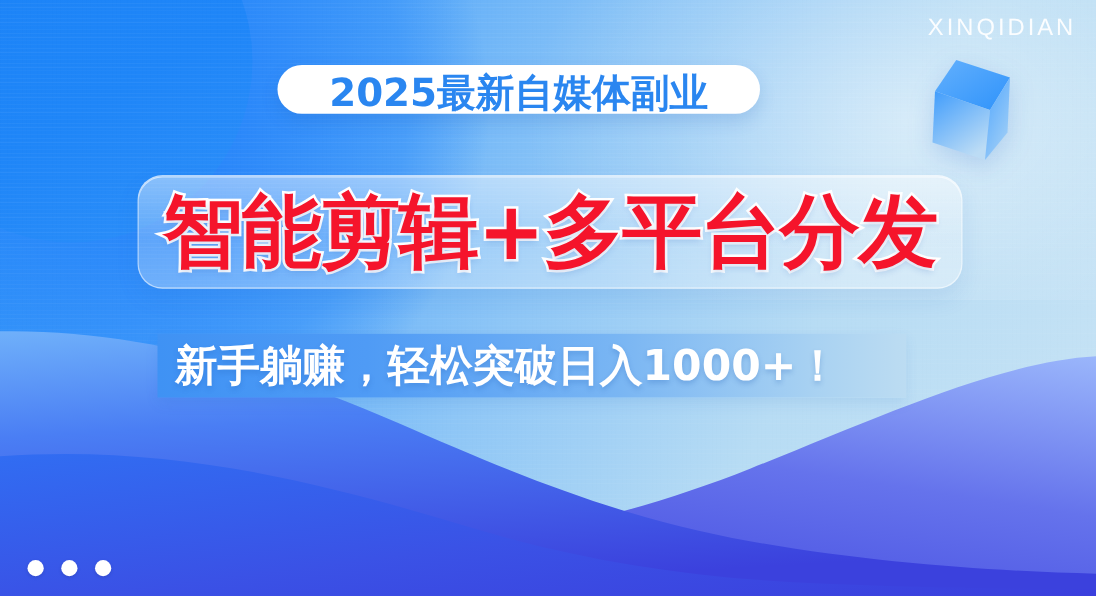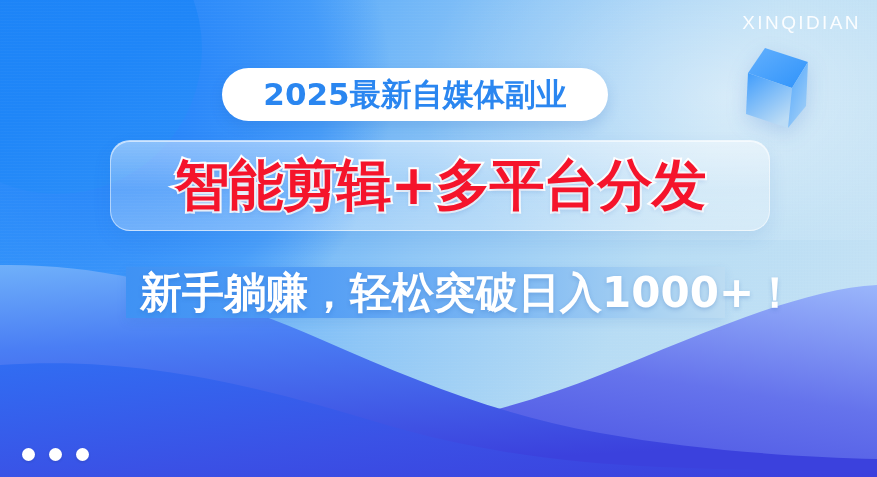--- a/index.html
+++ b/index.html
@@ -77,28 +77,27 @@
     color: rgba(255,255,255,0.93);
     font-family: "Liberation Sans", sans-serif;
     font-weight: 400;
     user-select: none;
   }
 
   
   .pill {
     position: absolute;
     left: 222px; top: 52px;
-    width: 386px; height: 53px;
+    width: 386px; height: 39px;
     background: #ffffff;
     border-radius: 27px;
     box-shadow: 0 6px 14px rgba(20,80,180,0.16);
     display: flex;
-    align-items: center;
+    align-items: flex-end;
     justify-content: center;
-    margin-top: 16px;
   }
   .pill-text {
     font-family: "DejaVu Sans", "Liberation Sans", sans-serif;
     font-weight: bold;
     font-size: 31px;
     line-height: 1;
     color: #2a86f0;
     letter-spacing: 0px;
     white-space: nowrap;
   }
@@ -112,21 +111,21 @@
     background: linear-gradient(180deg, rgba(255,255,255,0.46) 0%, rgba(255,255,255,0.24) 55%, rgba(255,255,255,0.30) 100%);
     border: 1px solid rgba(255,255,255,0.5);
     box-shadow: 0 8px 18px rgba(30,100,200,0.10), inset 0 1px 0 rgba(255,255,255,0.6);
     display: flex;
     align-items: center;
     justify-content: center;
   }
   .headline {
     font-family: "DejaVu Sans", "Liberation Sans", sans-serif;
     font-weight: bold;
-    font-size: 55px;
+    font-size: 64px;
     line-height: 1;
     color: #f5142b;
     white-space: nowrap;
     letter-spacing: -1px;
     -webkit-text-stroke: 4px #ffffff;
     paint-order: stroke fill;
     text-shadow: 0 3px 5px rgba(40,90,180,0.18);
   }
 
   
@@ -136,21 +135,21 @@
     width: 599px; height: 51px;
     background: linear-gradient(90deg, #3f92f4 0%, #4f9bf5 28%, #7ab6f3 62%, #a9d2f2 88%, #bcdcf2 100%);
     display: flex;
     align-items: center;
     justify-content: flex-start;
     box-shadow: 0 4px 10px rgba(30,100,200,0.10);
   }
   .blue-bar-text {
     font-family: "DejaVu Sans", "Liberation Sans", sans-serif;
     font-weight: bold;
-    font-size: 42px;
+    font-size: 34px;
     line-height: 1;
     color: #ffffff;
     white-space: nowrap;
     letter-spacing: 0px;
     margin-left: 14px;
     text-shadow: 0 2px 4px rgba(30,90,180,0.25);
   }
 
   
   .dots {

